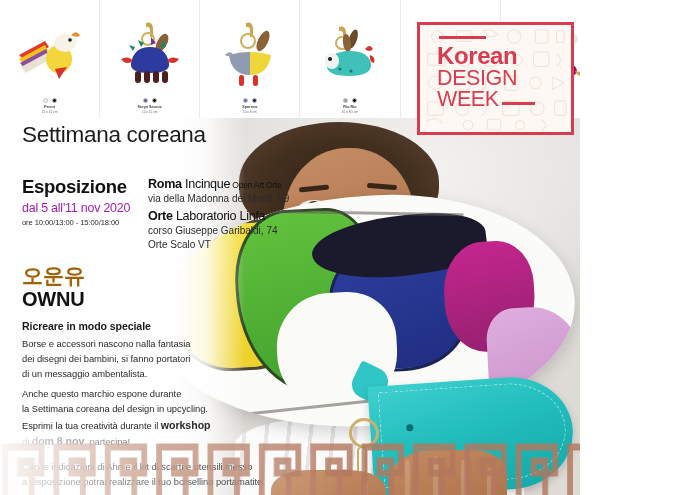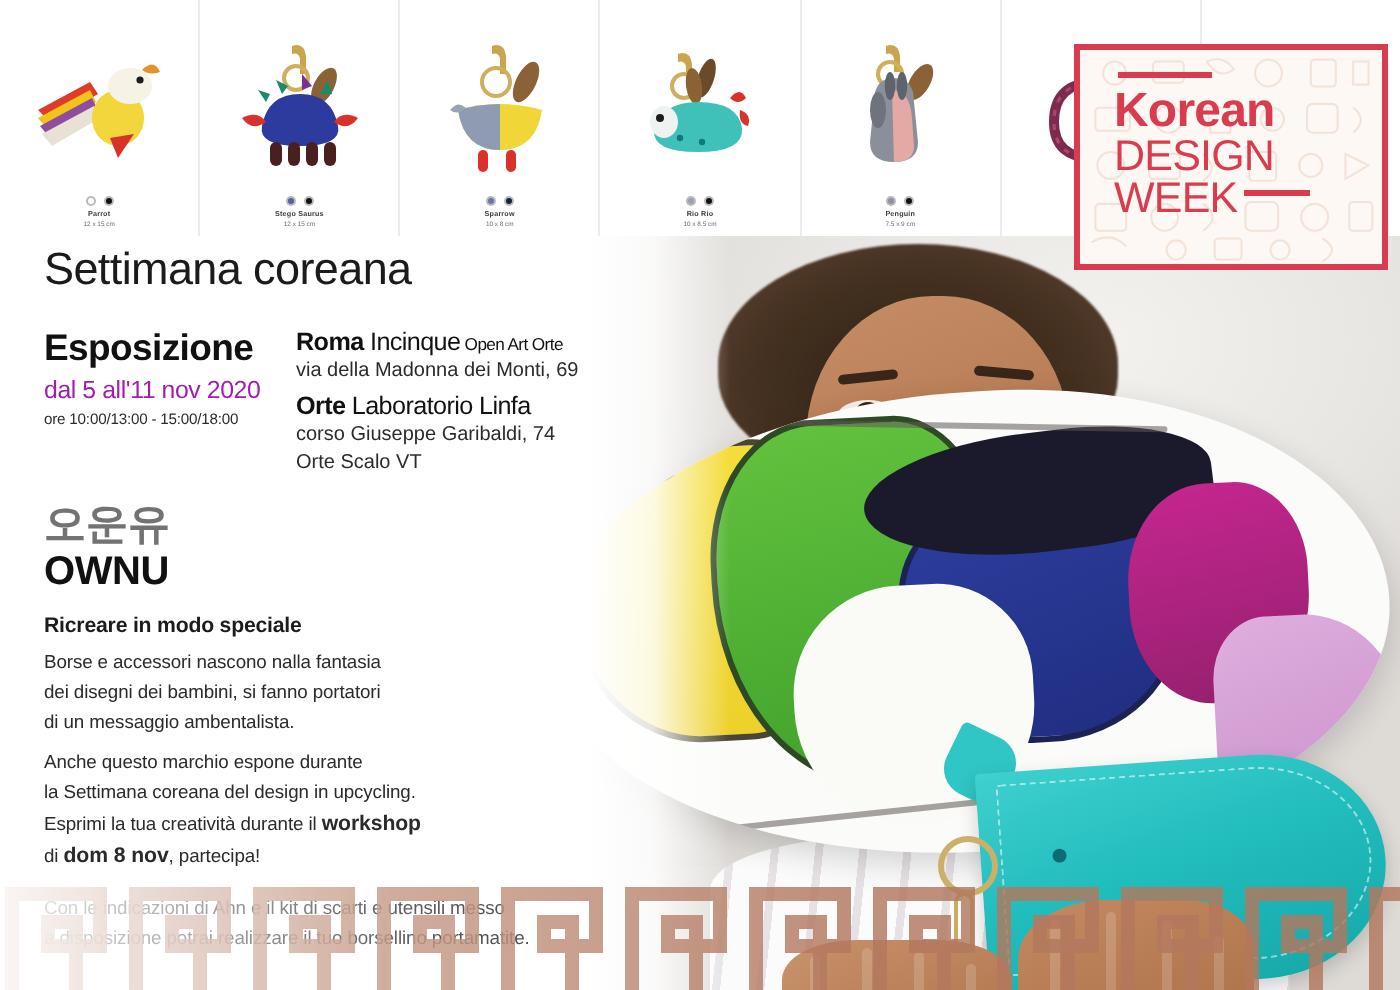--- a/index.html
+++ b/index.html
@@ -4,21 +4,21 @@
 <style>
   * { box-sizing: border-box; margin: 0; padding: 0; }
   html, body {
     width: 700px; height: 495px;
     font-family: "Liberation Sans", sans-serif;
     background: #ffffff;
     overflow: hidden;
   }
   .poster {
     position: relative;
-    width: 700px; height: 495px;
+    width: 580px; height: 495px;
     background: #ffffff;
     overflow: hidden;
   }
 
   
   .product-strip {
     position: absolute; left: 0; top: 0;
     width: 700px; height: 118px;
     background: #ffffff;
     display: flex;
@@ -70,21 +70,21 @@
   .kudw-rule {
     position: relative; z-index: 1;
     width: 47px; height: 3px; background: #d93c4e; margin: 4px 0 5px 2px;
   }
   .kudw-line {
     position: relative; z-index: 1;
     color: #d93c4e; line-height: 0.98; letter-spacing: -0.4px;
   }
   .kudw-korean { font-size: 24px; font-weight: bold; }
   .kudw-word { font-size: 21.5px; font-weight: normal; }
-  .kudw-week-row { position: relative; z-index:1; display: flex; align-items: center; gap: 3px; }
+  .kudw-week-row { position: relative; z-index:1; display: flex; align-items: flex-end; gap: 3px; }
   .kudw-underline { width: 33px; height: 3px; background: #d93c4e; margin-bottom: 5px; }
 
   
   .photo {
     position: absolute; right: 0; top: 118px;
     width: 405px; height: 377px;
     overflow: hidden;
     z-index: 1;
     background: #efeeec;
   }
@@ -237,39 +237,39 @@
   }
   .headline {
     font-size: 22.5px; line-height: 1.18; color: #1b1b1b;
     font-weight: normal; letter-spacing: -0.3px;
     white-space: nowrap;
   }
   .headline b { font-weight: bold; }
   .headline .l2 { display: block; }
 
   .expo-block {
-    margin-top: 14px;
+    margin-top: 27px;
     display: flex;
     align-items: flex-start;
   }
   .expo-left { width: 126px; flex: 0 0 126px; }
   .expo-title { font-size: 18.5px; font-weight: bold; color: #111; letter-spacing: -0.3px; }
   .expo-dates { font-size: 12.4px; color: #a21caf; margin-top: 3px; letter-spacing: -0.2px; }
   .expo-hours { font-size: 7.6px; color: #2b2b2b; margin-top: 3px; letter-spacing: -0.1px; }
 
   .venues { flex: 1; padding-top: 1px; }
   .venue-name { font-size: 12.6px; color: #111; letter-spacing: -0.3px; line-height: 1.2; }
   .venue-name b { font-weight: bold; }
   .venue-name .small { font-size: 8.6px; }
   .venue-addr { font-size: 10px; color: #2b2b2b; line-height: 1.35; }
   .venue-2 { margin-top: 4px; }
 
   .brand-block { margin-top: 14px; }
   .brand-kr {
-    font-size: 21px; font-weight: bold; color: #737373; letter-spacing: 0px;
+    font-size: 21px; font-weight: bold; color: #a16207; letter-spacing: 0px;
     line-height: 1.05;
   }
   .brand-en {
     font-size: 20px; font-weight: bold; color: #111; letter-spacing: -0.2px;
     line-height: 1.1; margin-top: 1px;
   }
 
   .body-block { margin-top: 10px; width: 268px; }
   .body-head { font-size: 10.6px; font-weight: bold; color: #1b1b1b; letter-spacing: -0.1px; }
   .body-p { font-size: 9.4px; color: #2a2a2a; line-height: 1.58; margin-top: 5px; letter-spacing: -0.05px; }

